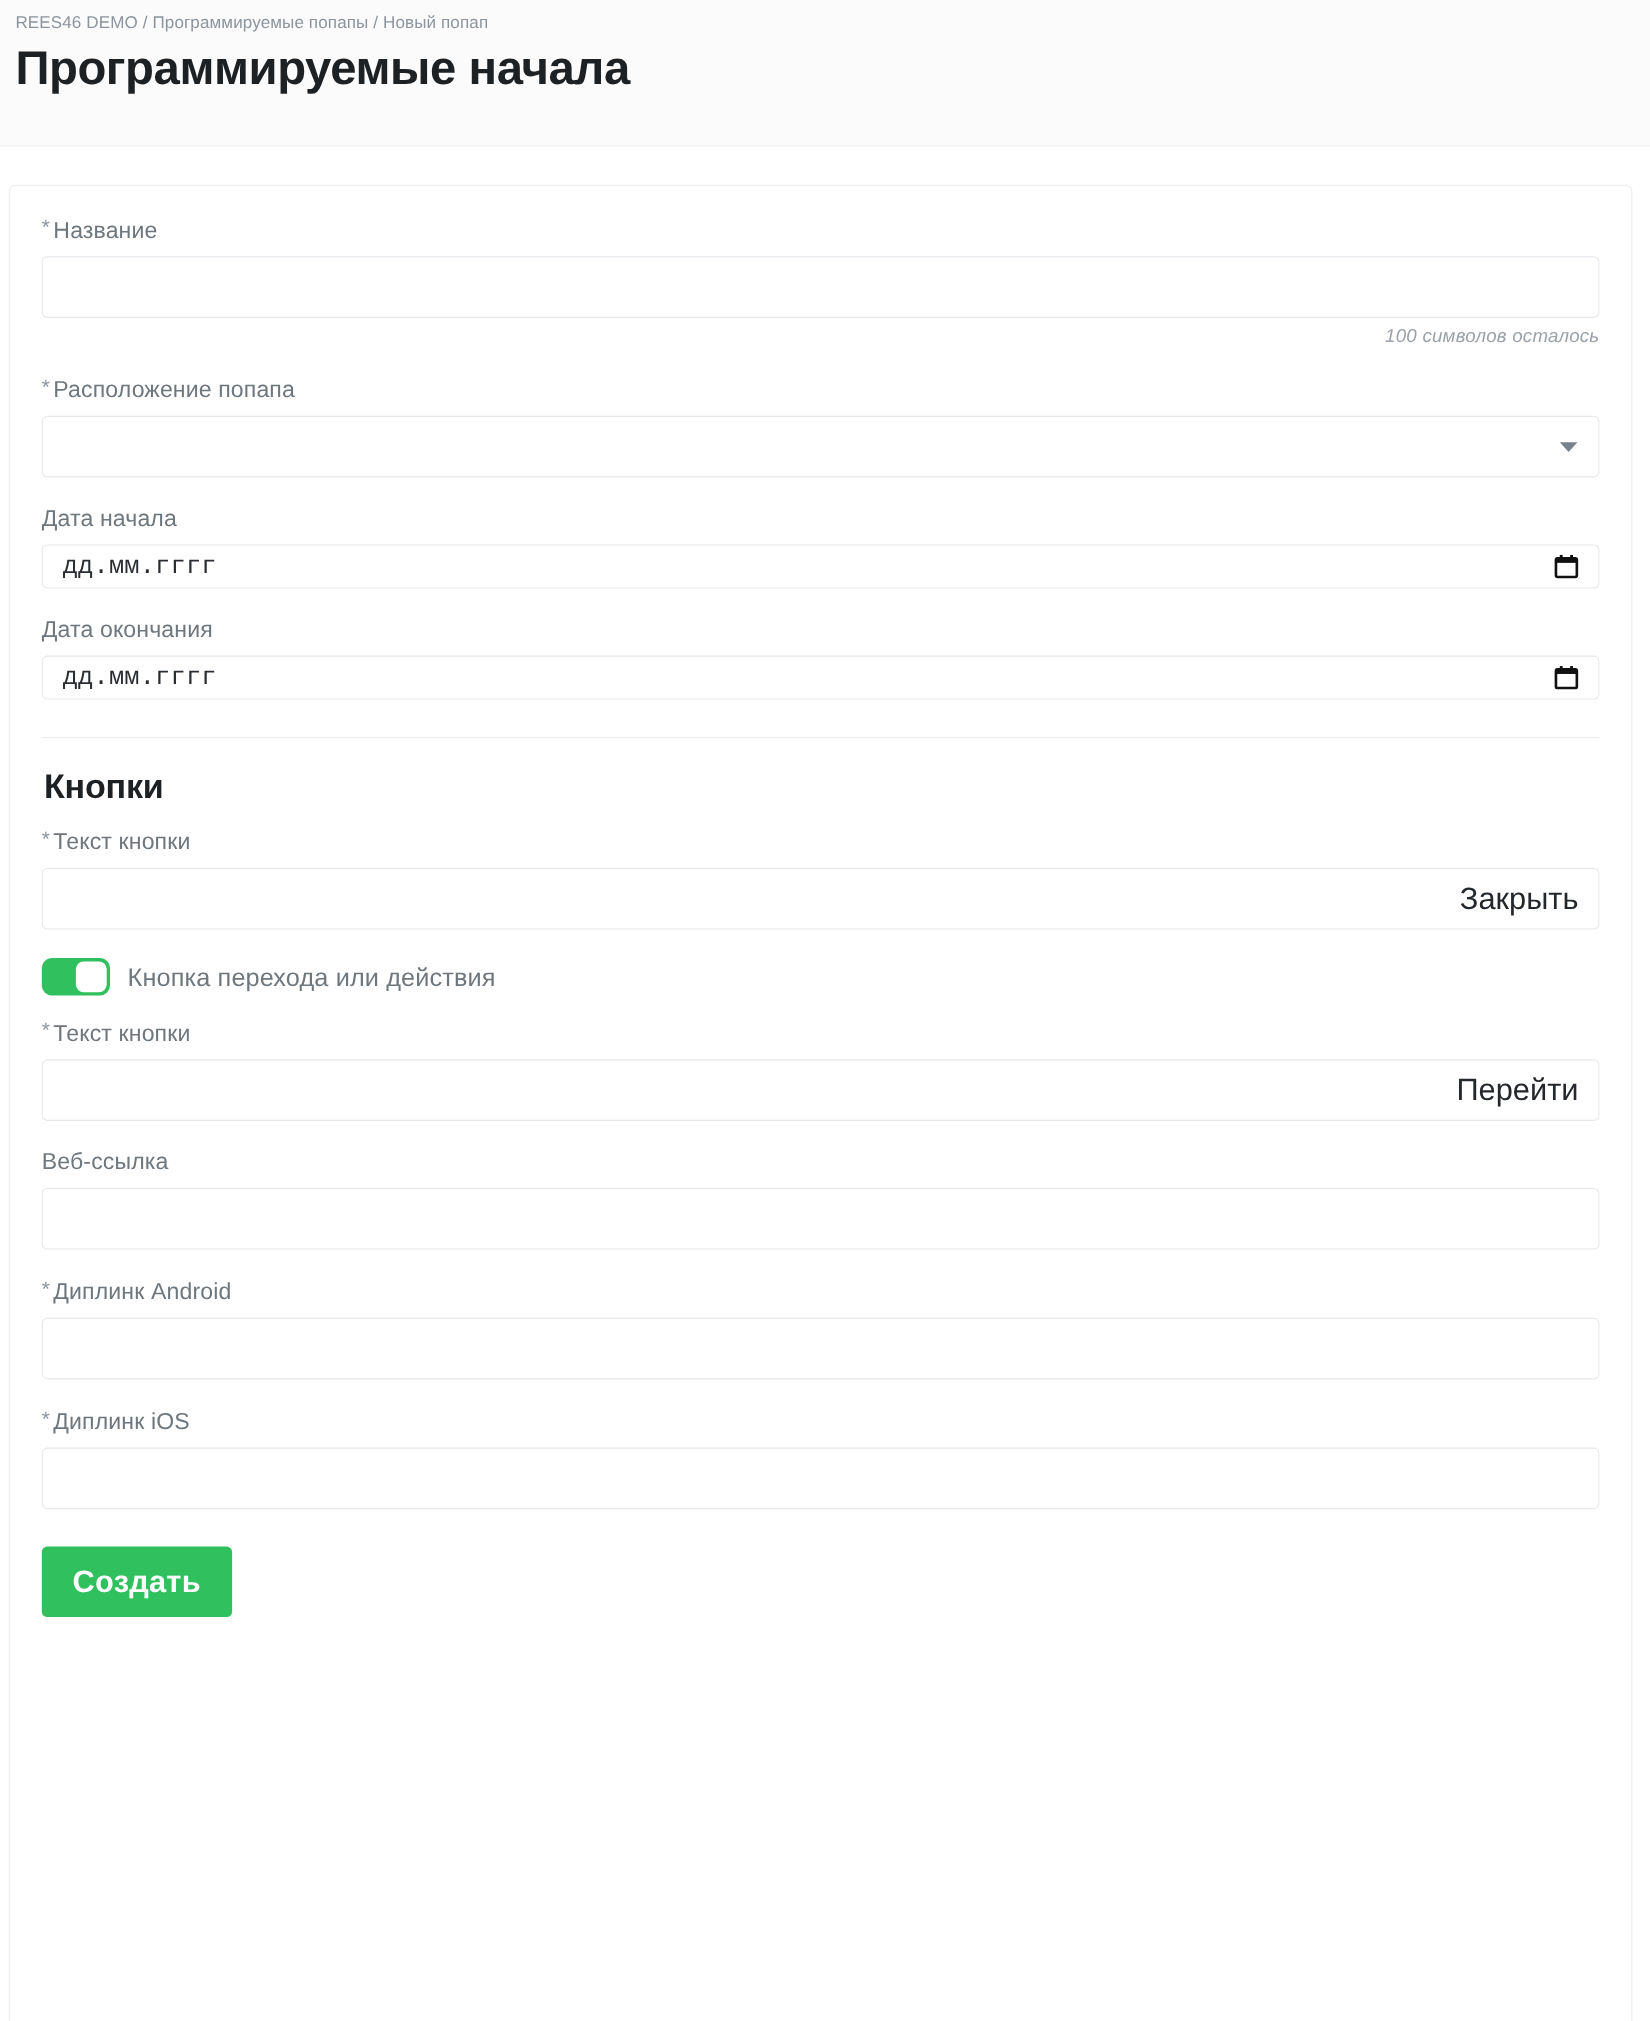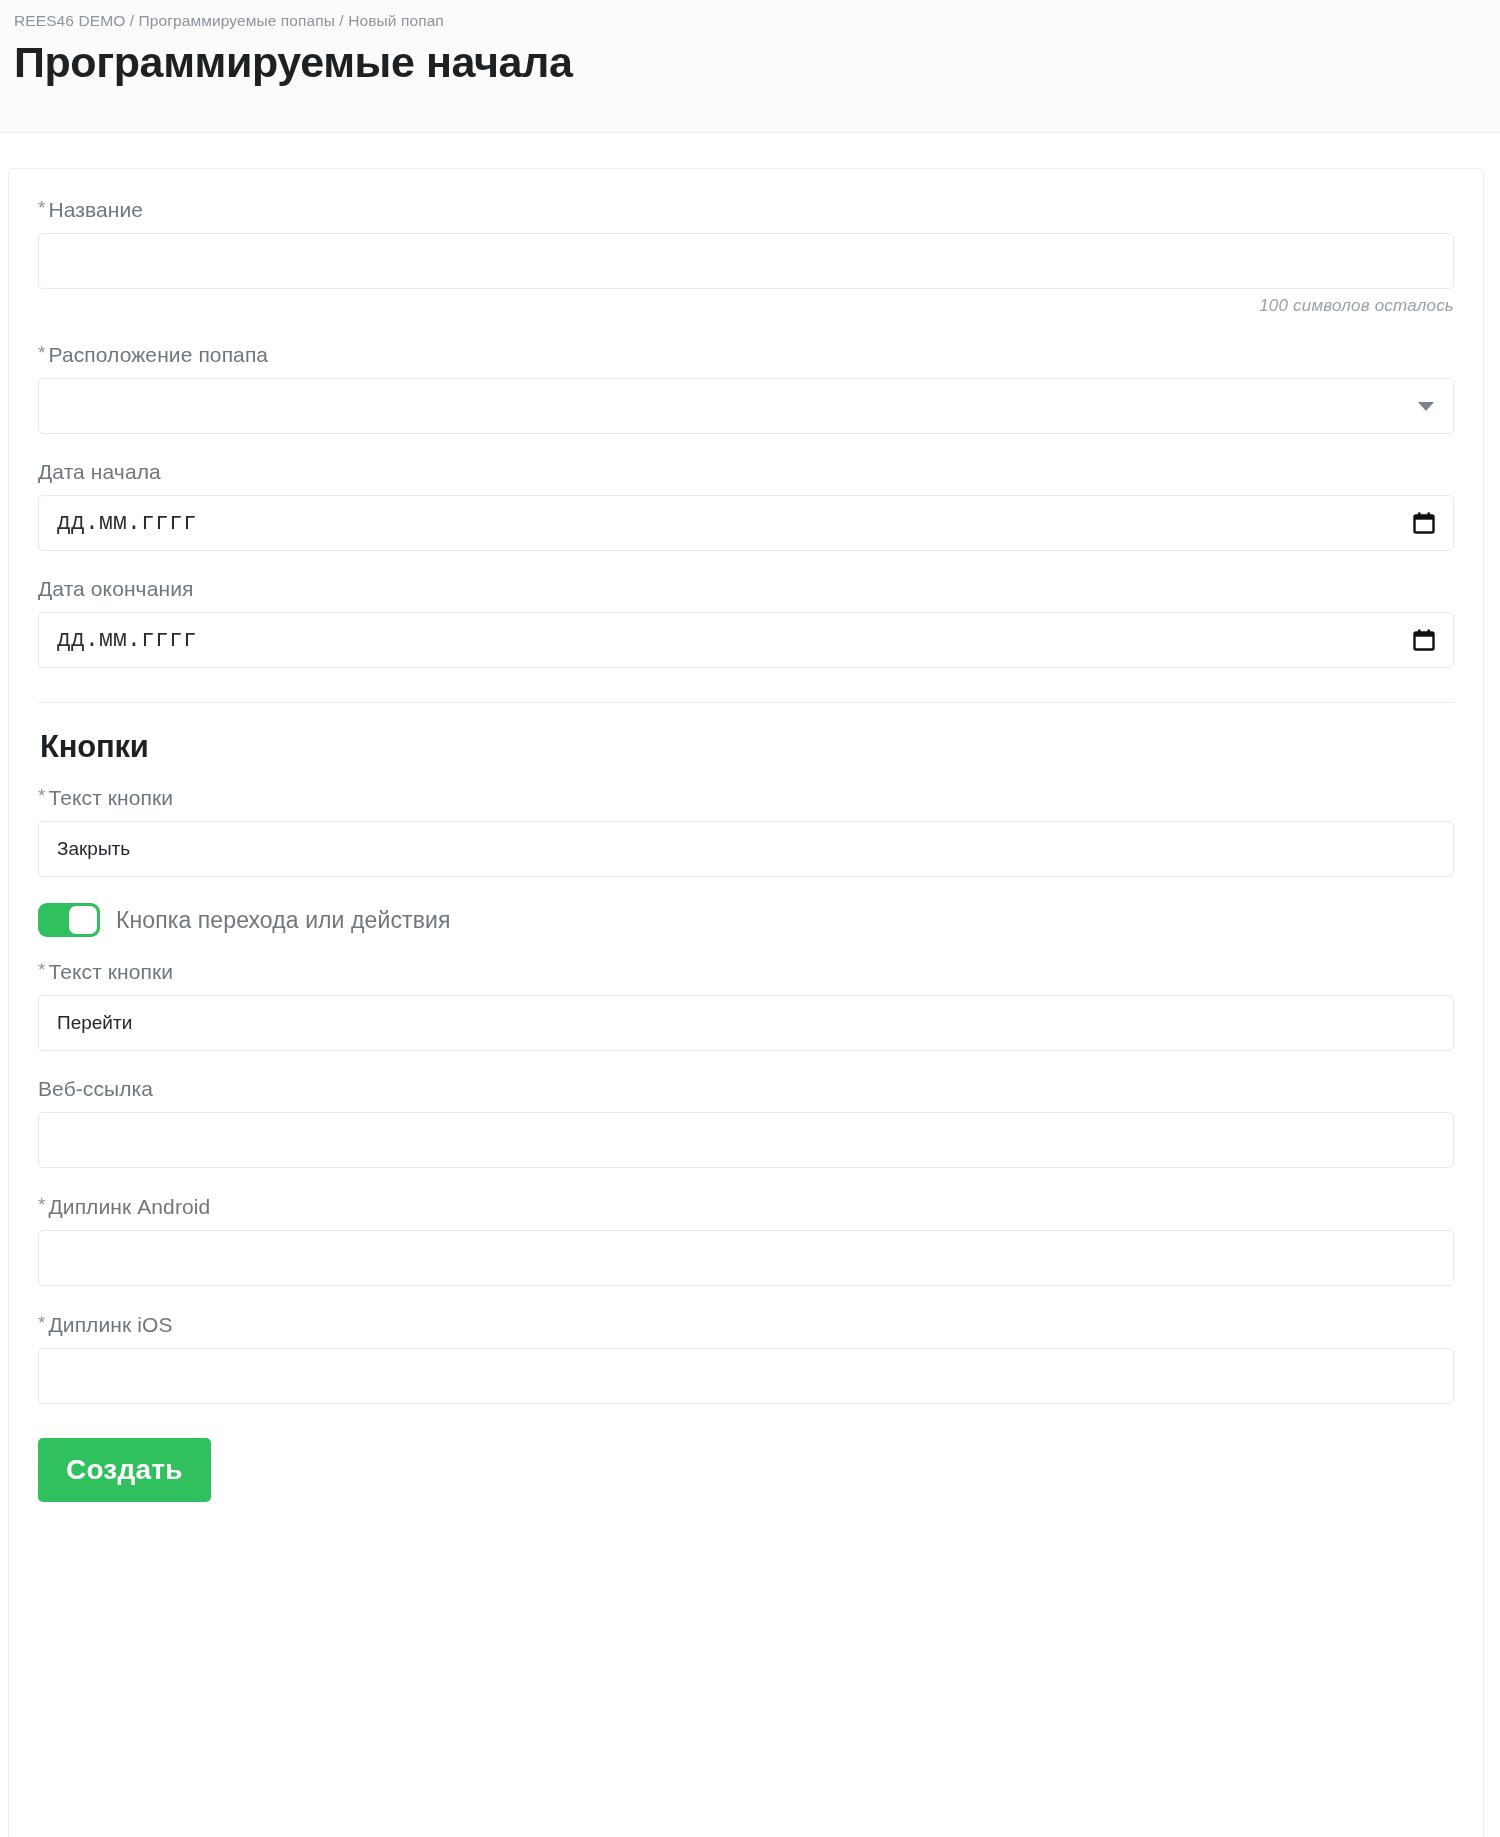--- a/index.html
+++ b/index.html
@@ -73,24 +73,25 @@
 
   .text-input {
     display: block;
     width: 100%;
     box-sizing: border-box;
     height: 56px;
     border: 1px solid #e6e8eb;
     border-radius: 5px;
     background: #fff;
     font-family: "Liberation Sans", sans-serif;
-    font-size: 19px;
+    font-size: 28px;
     color: #24282c;
     padding: 0 18px;
     outline: none;
+    text-align: right;
   }
   .text-input::placeholder { color: #b9bfc5; }
 
   .hint-counter {
     text-align: right;
     font-size: 17px;
     font-style: italic;
     color: #9aa1a9;
     margin-top: 7px;
     letter-spacing: .2px;
@@ -123,21 +124,21 @@
     border-right: 8px solid transparent;
     border-top: 9px solid #78818b;
   }
 
   
   .date-wrap { position: relative; }
   .date-input {
     display: block;
     width: 100%;
     box-sizing: border-box;
-    height: 56px;
+    height: 40px;
     border: 1px solid #e6e8eb;
     border-radius: 5px;
     background: #fff;
     font-family: "Liberation Mono", monospace;
     font-size: 23px;
     color: #2a2e33;
     padding: 0 56px 0 18px;
     display: flex;
     align-items: center;
     letter-spacing: .2px;

